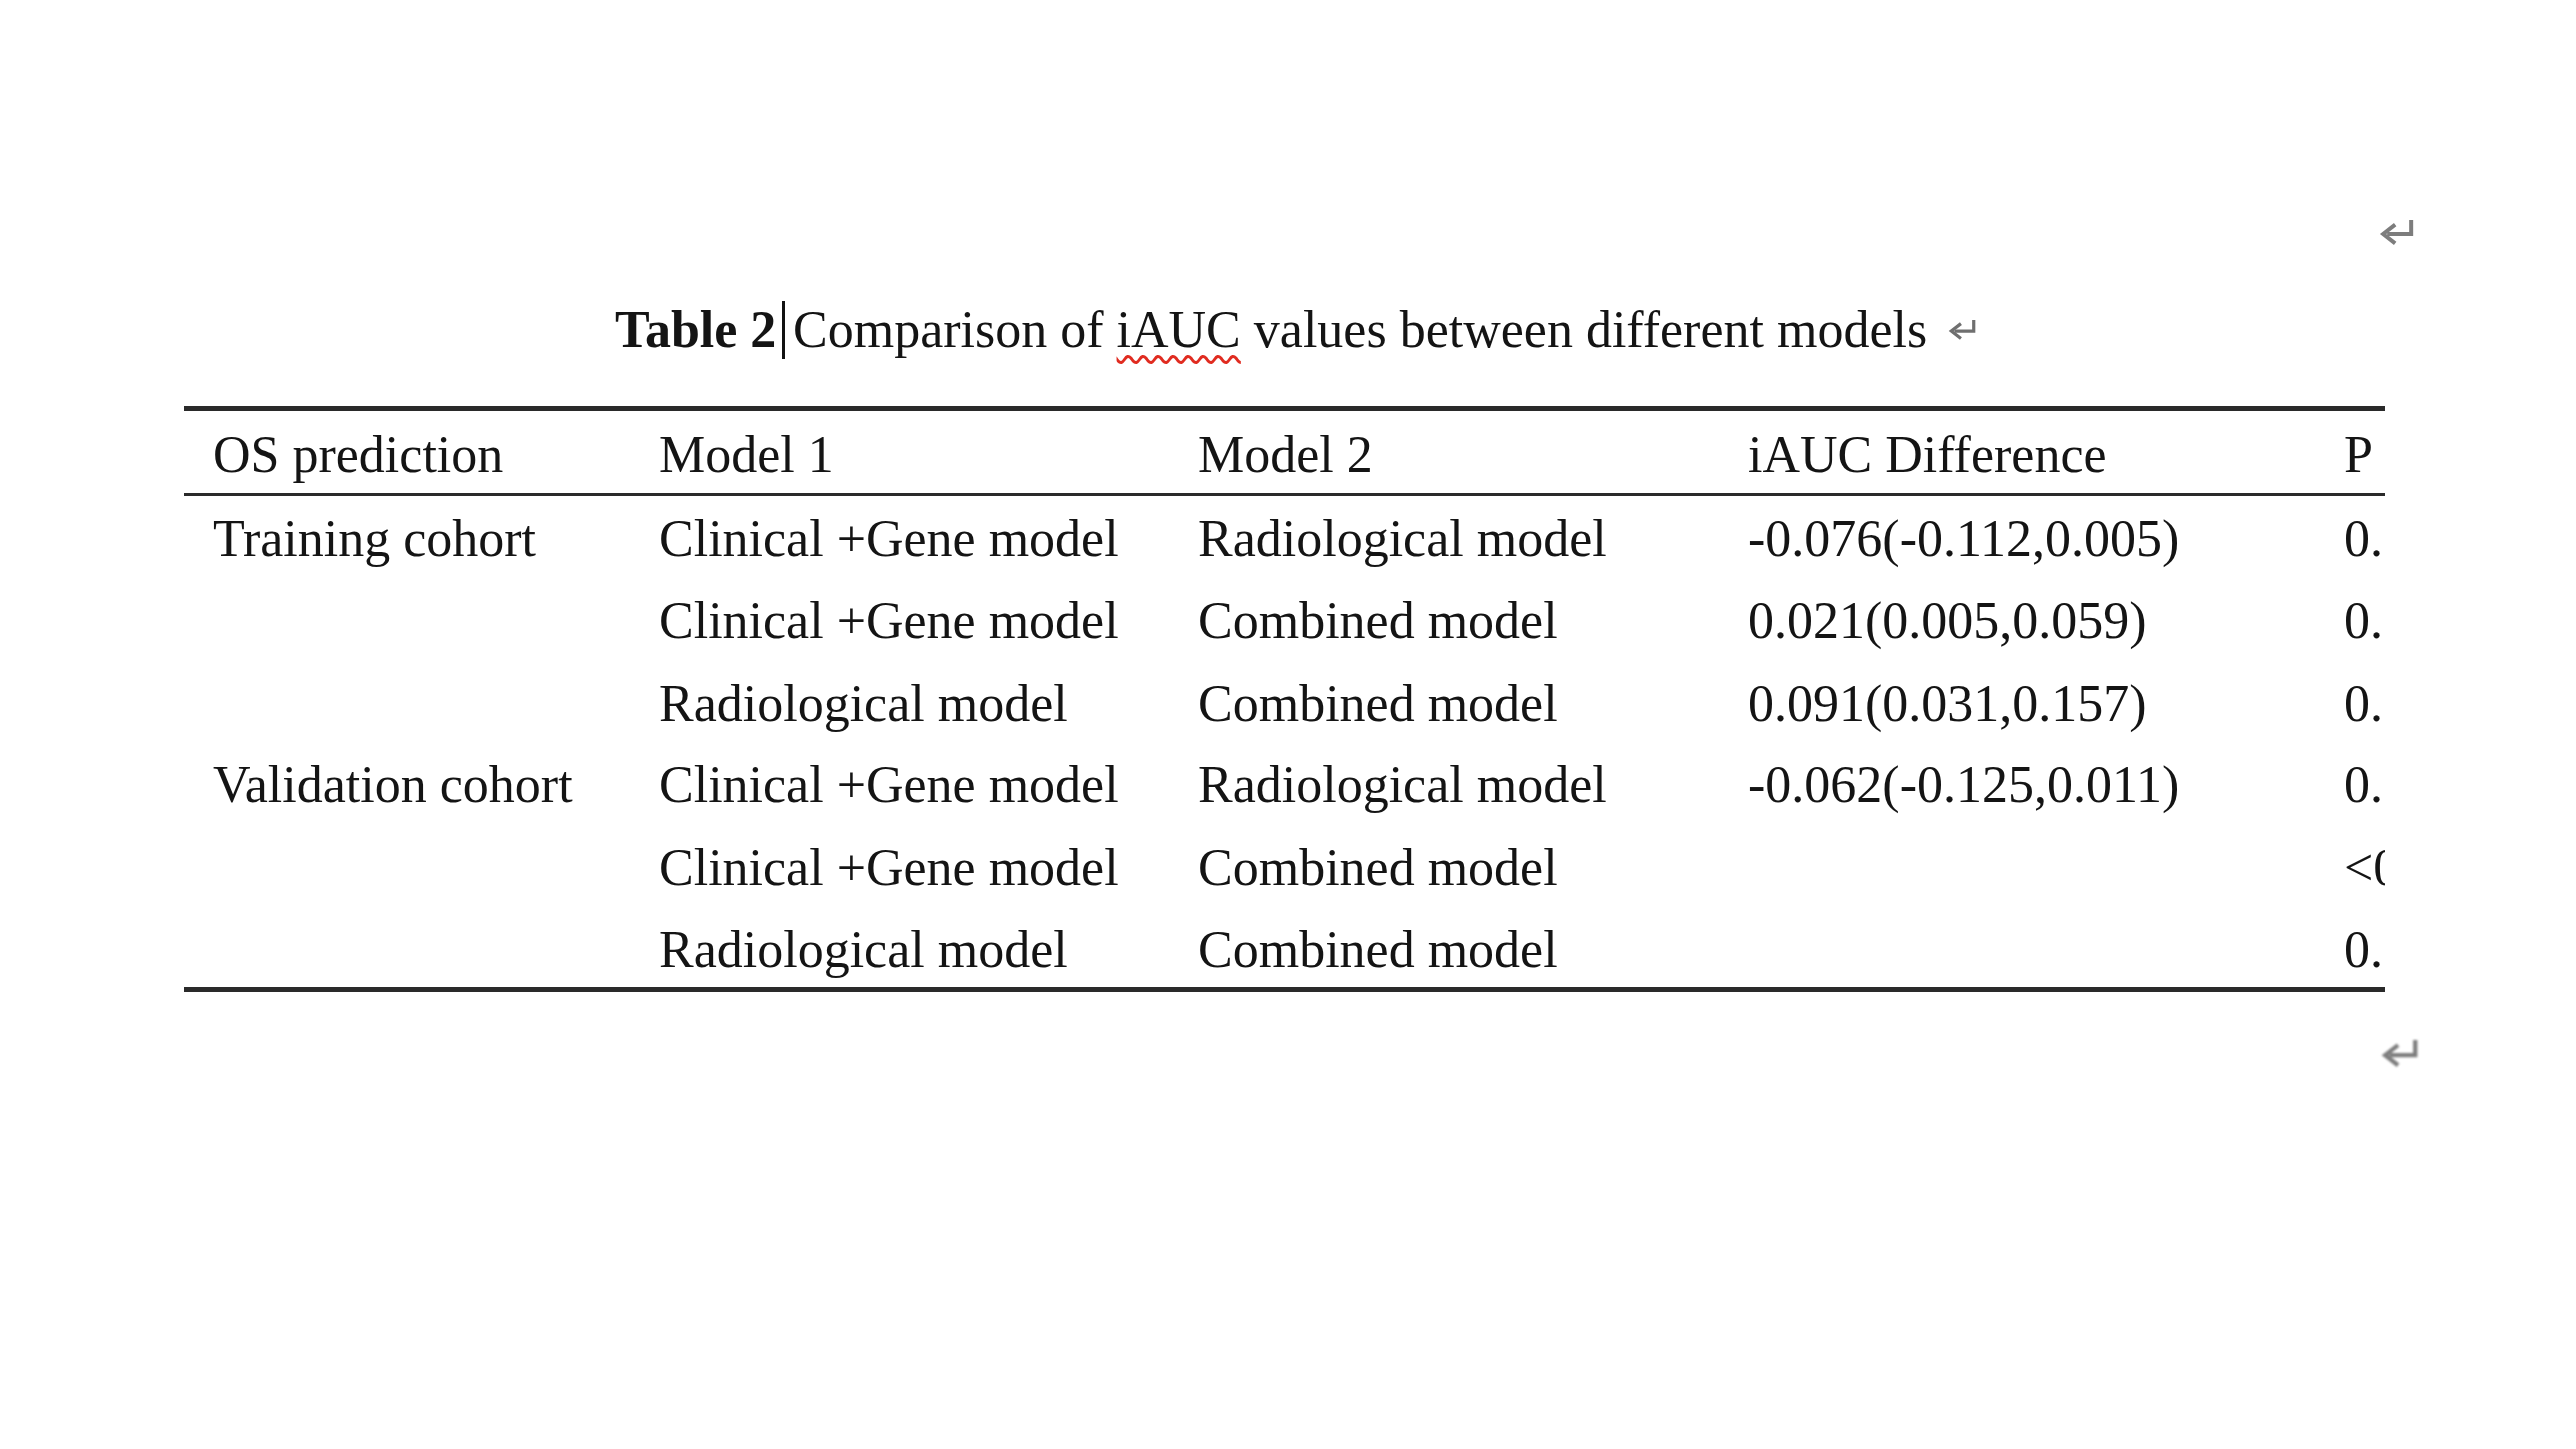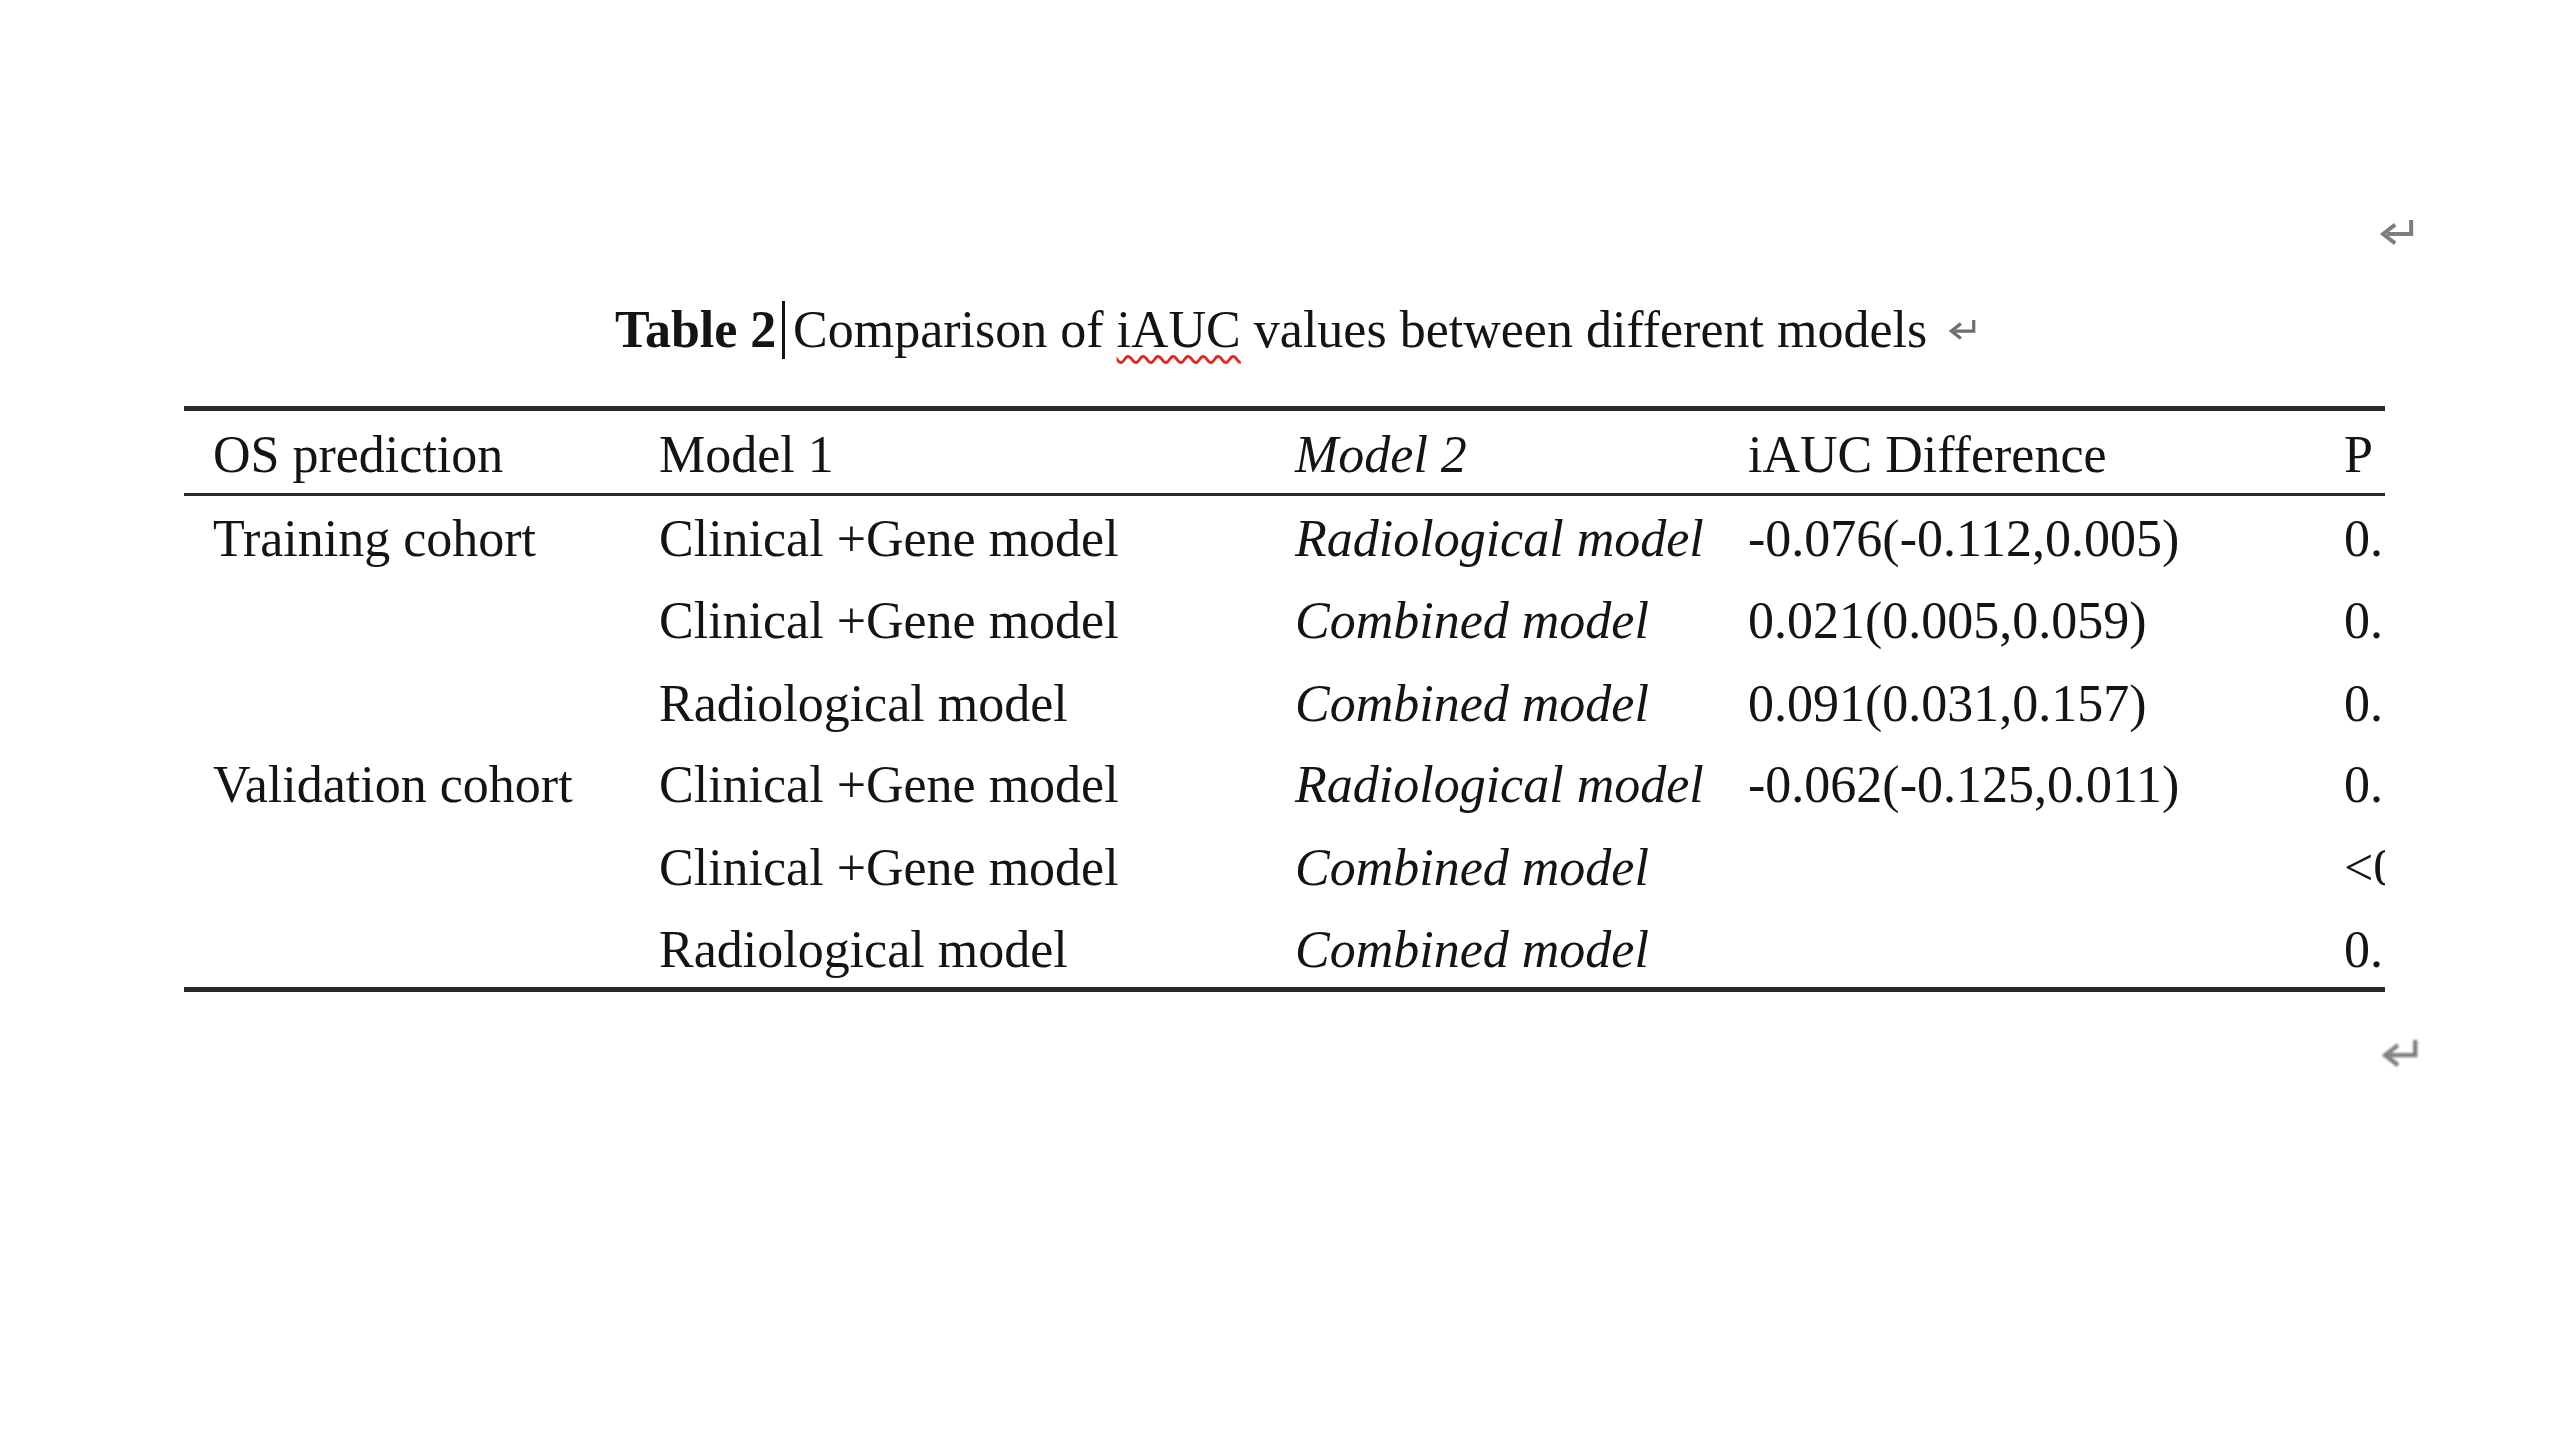--- a/index.html
+++ b/index.html
@@ -54,21 +54,21 @@
   .trow-header{top:423px;}
   .trow-1{top:507px;padding-left:24px;}
   .trow-2{top:589px;}
   .trow-3{top:672px;}
   .trow-4{top:753px;}
   .trow-5{top:836px;}
   .trow-6{top:918px;}
   .cell{position:absolute;top:0;height:64px;line-height:64px;}
   .col-cohort{left:213px;}
   .col-model1{left:659px;text-align:center;}
-  .col-model2{left:1295px;font-style:italic;}
+  .col-model2{left:1198px;}
   .col-diff{left:1748px;}
   .col-p{left:2344px;width:41px;overflow:hidden;white-space:nowrap;}
   
   .pmark{position:absolute;}
   .pmark svg{display:block;width:100%;height:100%;}
   .pmark-title{left:1946px;top:313px;width:32px;height:33px;}
   .pmark-topright{left:2375px;top:216px;width:43px;height:32px;}
   .pmark-below{left:2378px;top:1033px;width:43px;height:40px;filter:blur(0.8px);}
 </style>
 </head>

